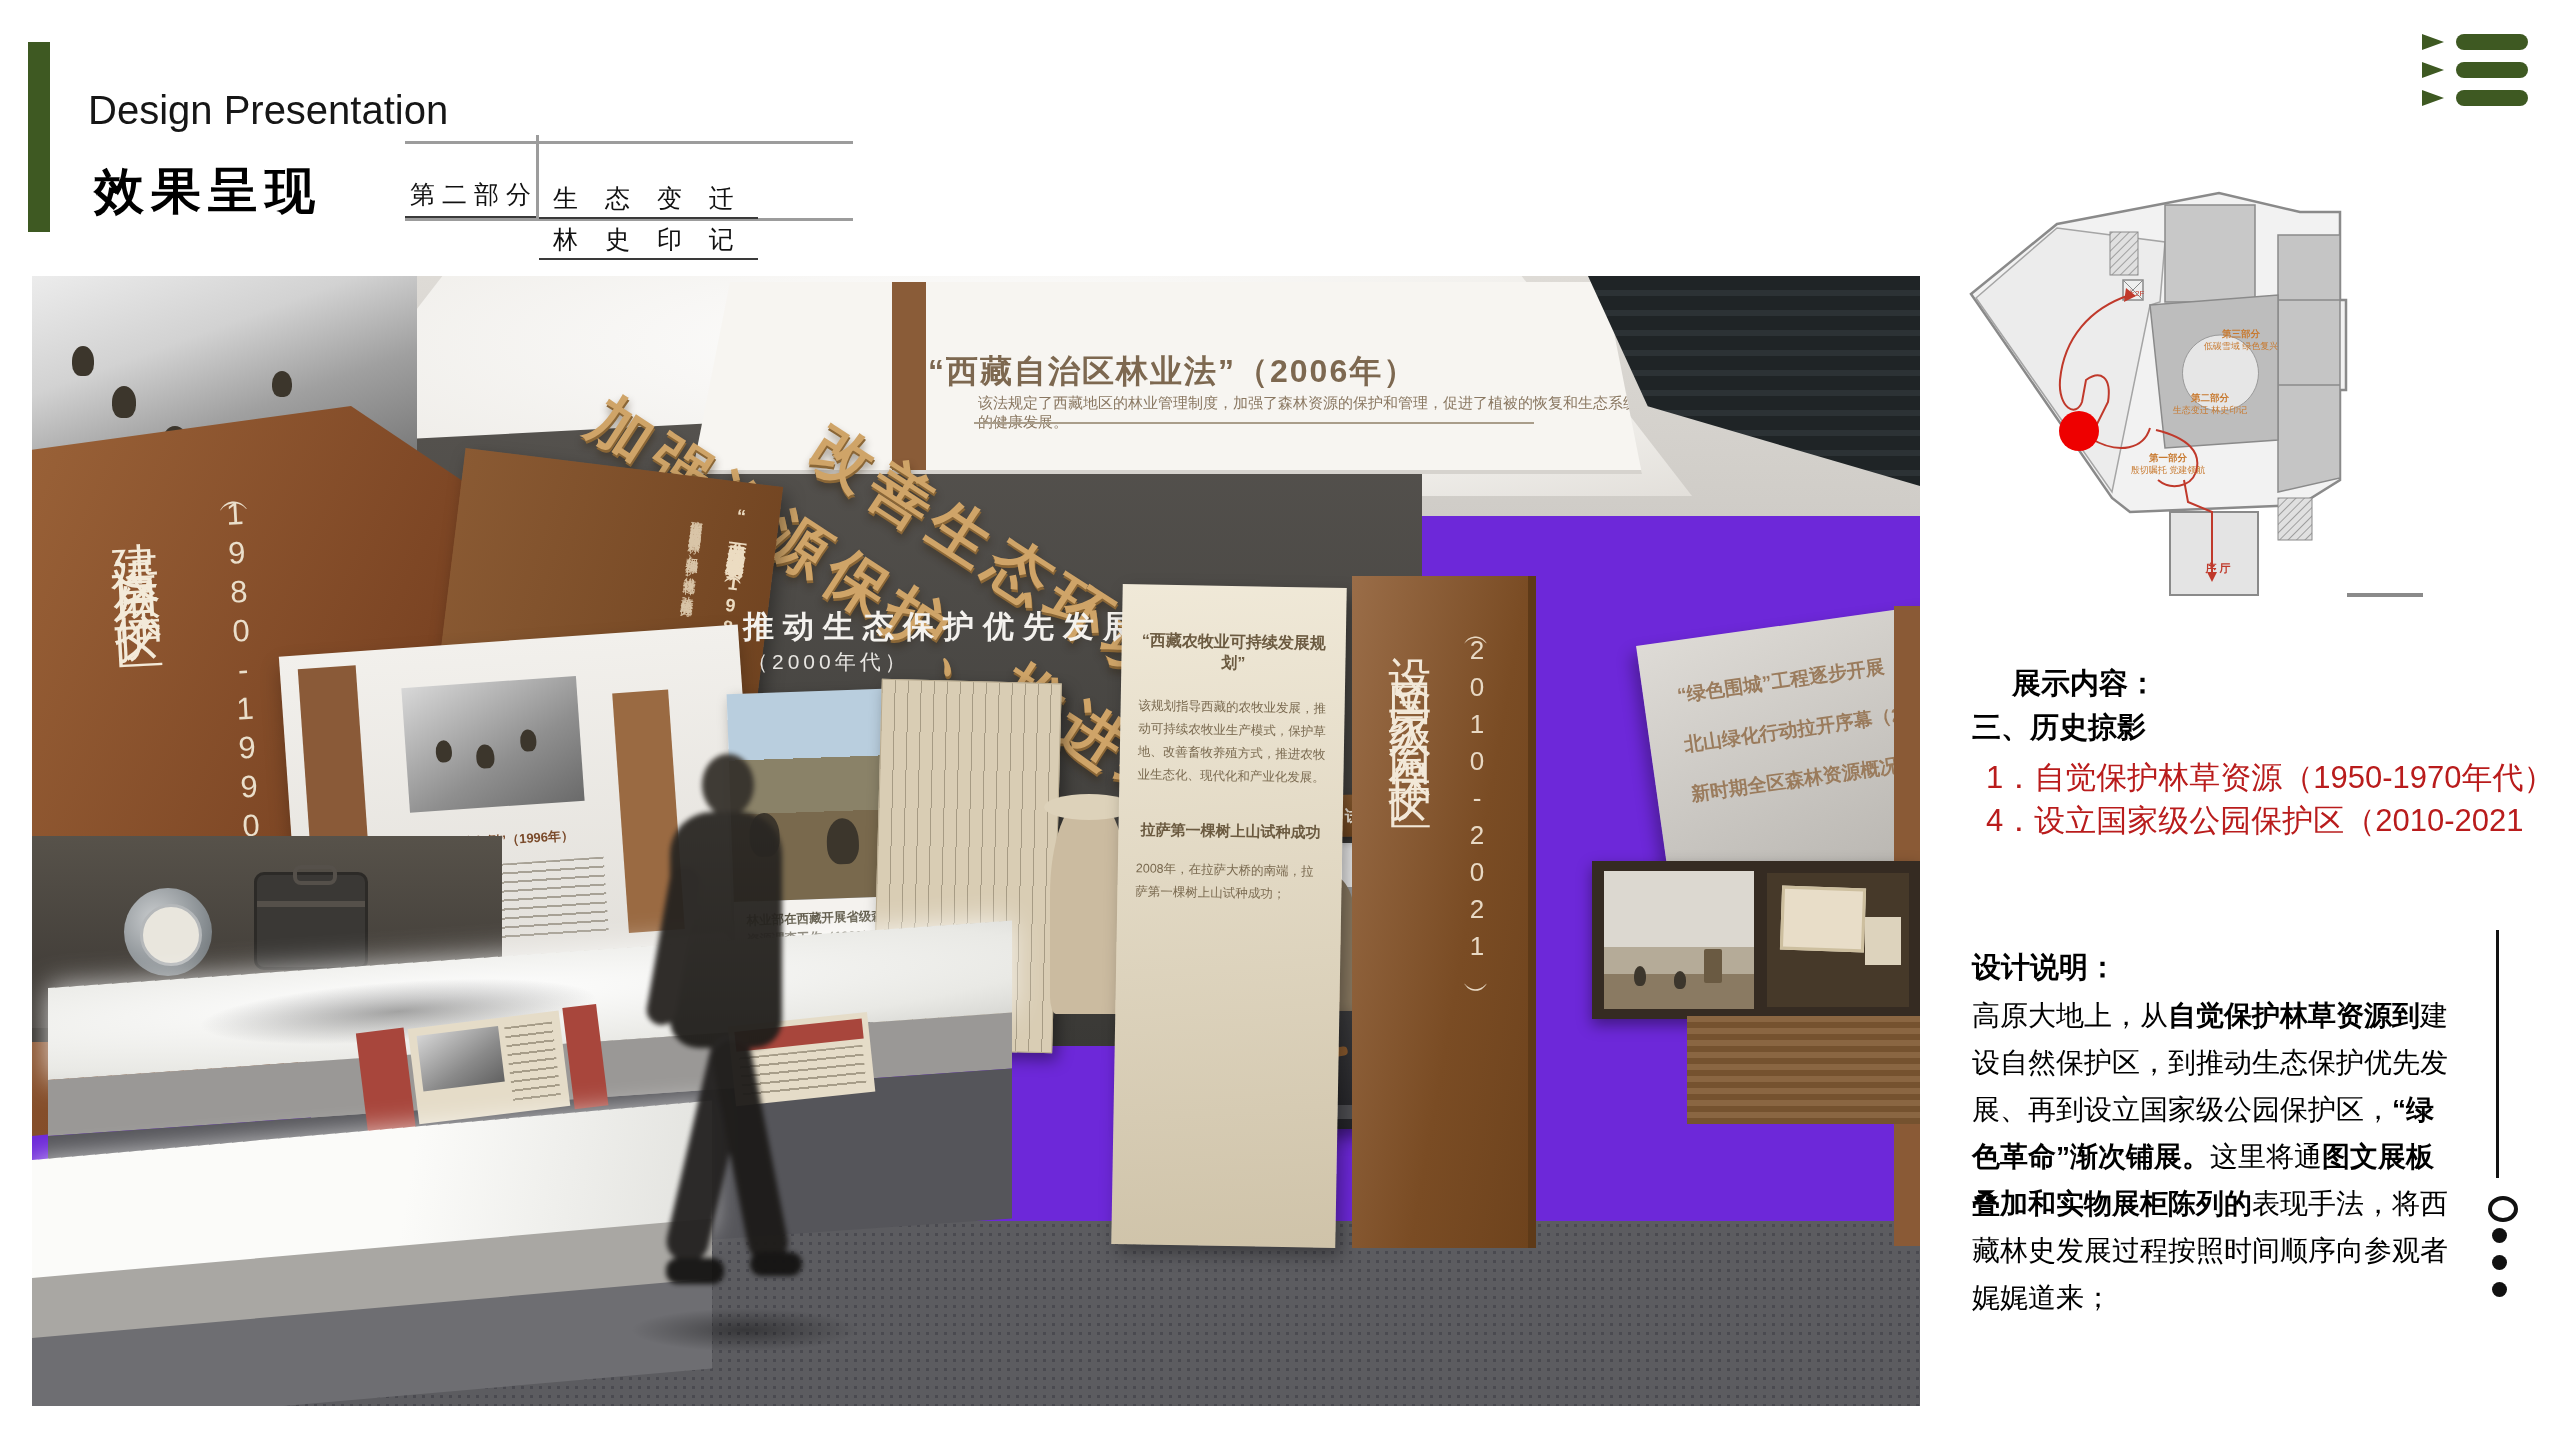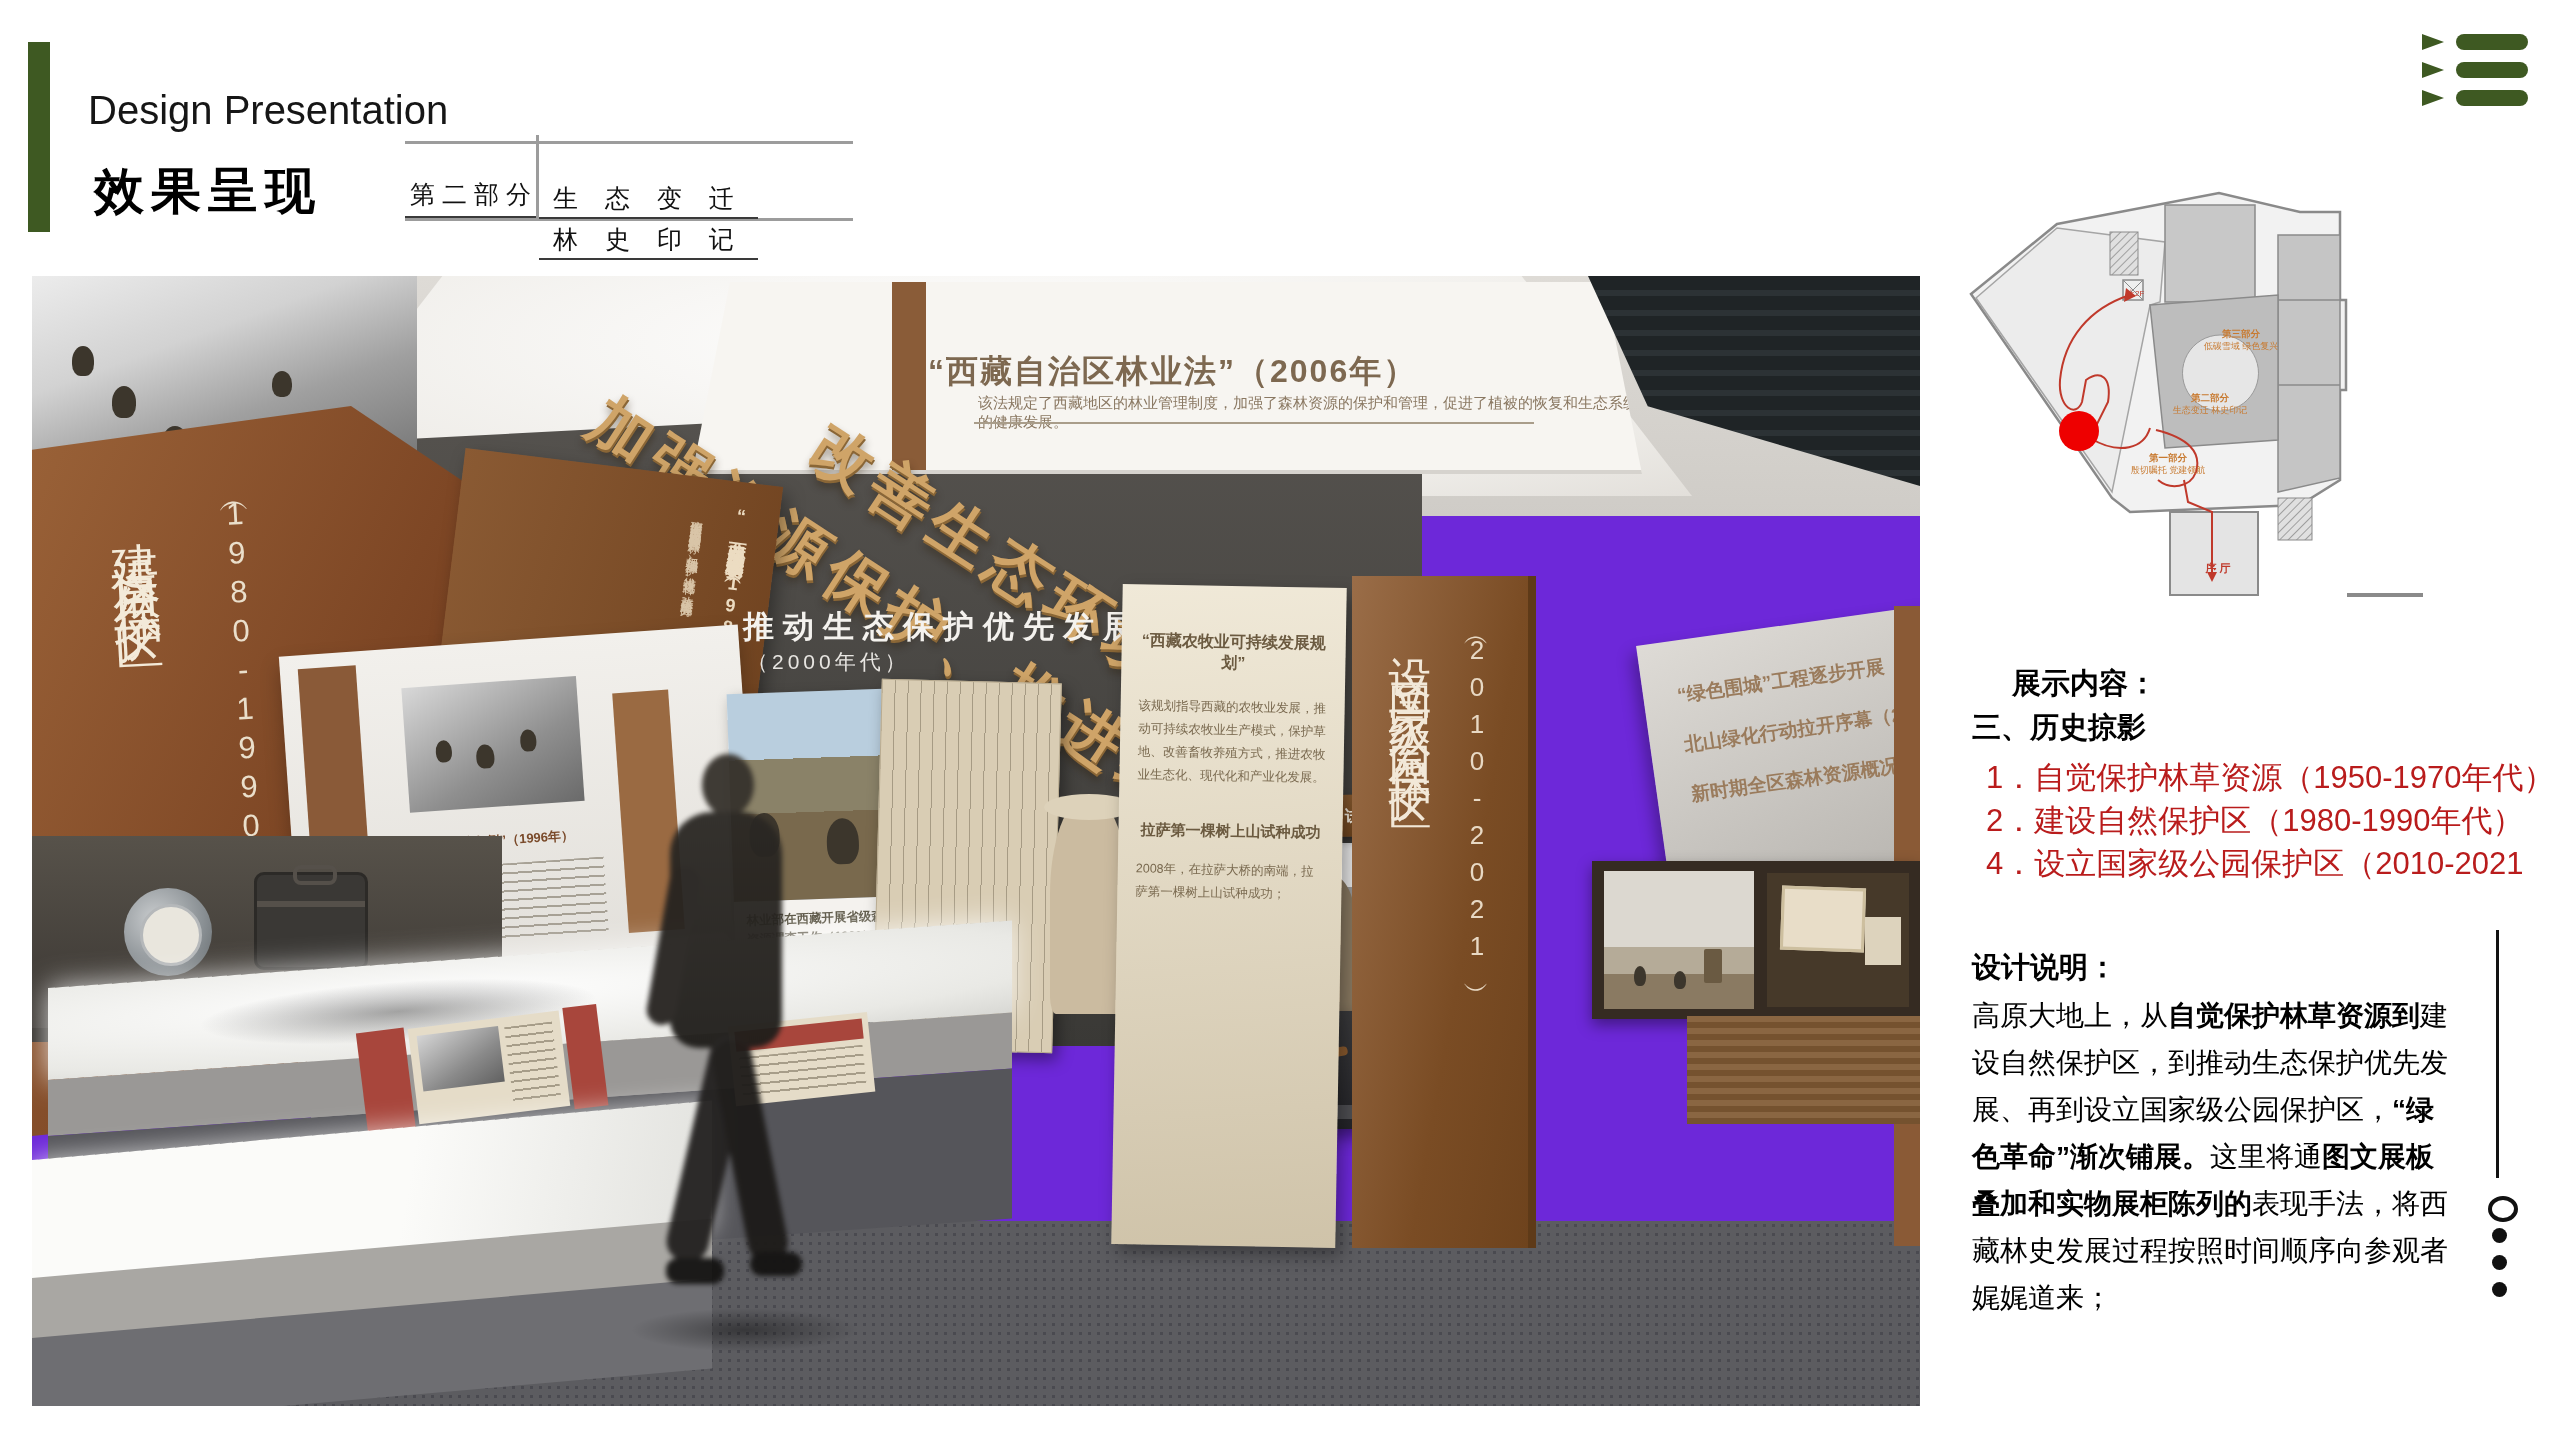--- a/index.html
+++ b/index.html
@@ -115,21 +115,20 @@
     <text x="208" y="281" font-size="9.5" fill="#c87a30" text-anchor="middle" font-weight="bold">第一部分</text>
     <text x="208" y="293" font-size="9" fill="#c87a30" text-anchor="middle">殷切嘱托 党建领航</text>
     <text x="258" y="392" font-size="11" fill="#c0392b" text-anchor="middle" font-weight="bold">序 厅</text>
     <line x1="387" y1="415" x2="463" y2="415" stroke="#8a8a8a" stroke-width="4"></line>
   </svg>
 
   <div class="abs rc-head" style="left:1972px;top:664px;margin-left:40px;">展示内容：</div>
   <div class="abs rc-head" style="left:1972px;top:708px;">三、历史掠影</div>
   <div class="abs" style="left:1986px;top:756px;">
     <div class="rc-item">1．自觉保护林草资源（1950-1970年代）</div>
-    <div class="rc-item">2．建设自然保护区（1980-1990年代）</div>
     <div class="rc-item">4．设立国家级公园保护区（2010-2021</div>
   </div>
   <div class="abs rc-head" style="left:1972px;top:948px;">设计说明：</div>
   <div class="abs notes">
     <span>高原大地上，从</span><span class="b">自觉保护林草资源到</span><span>建设自然保护区，到推动生态保护优先发展、再到设立国家级公园保护区，</span><span class="b">“绿色革命”渐次铺展。</span><span>这里将通</span><span class="b">图文展板叠加和实物展柜陈列的</span><span>表现手法，将西藏林史发展过程按照时间顺序向参观者娓娓道来；</span>
   </div>
 
   <div class="abs vrule"></div>
   <div class="abs dot dot-open"></div>
   <div class="abs dot dot-fill" style="top:1228px;"></div>

